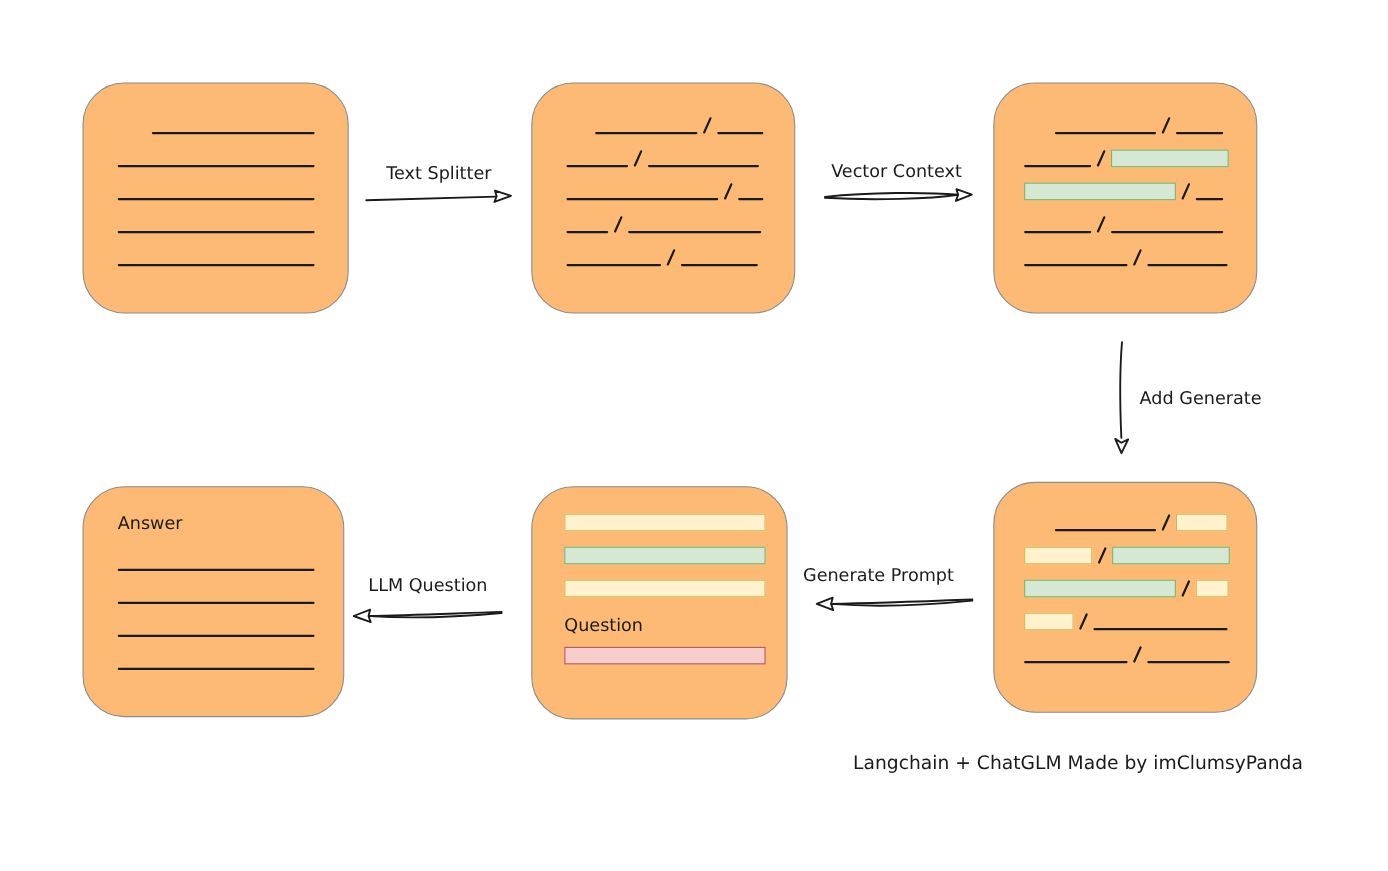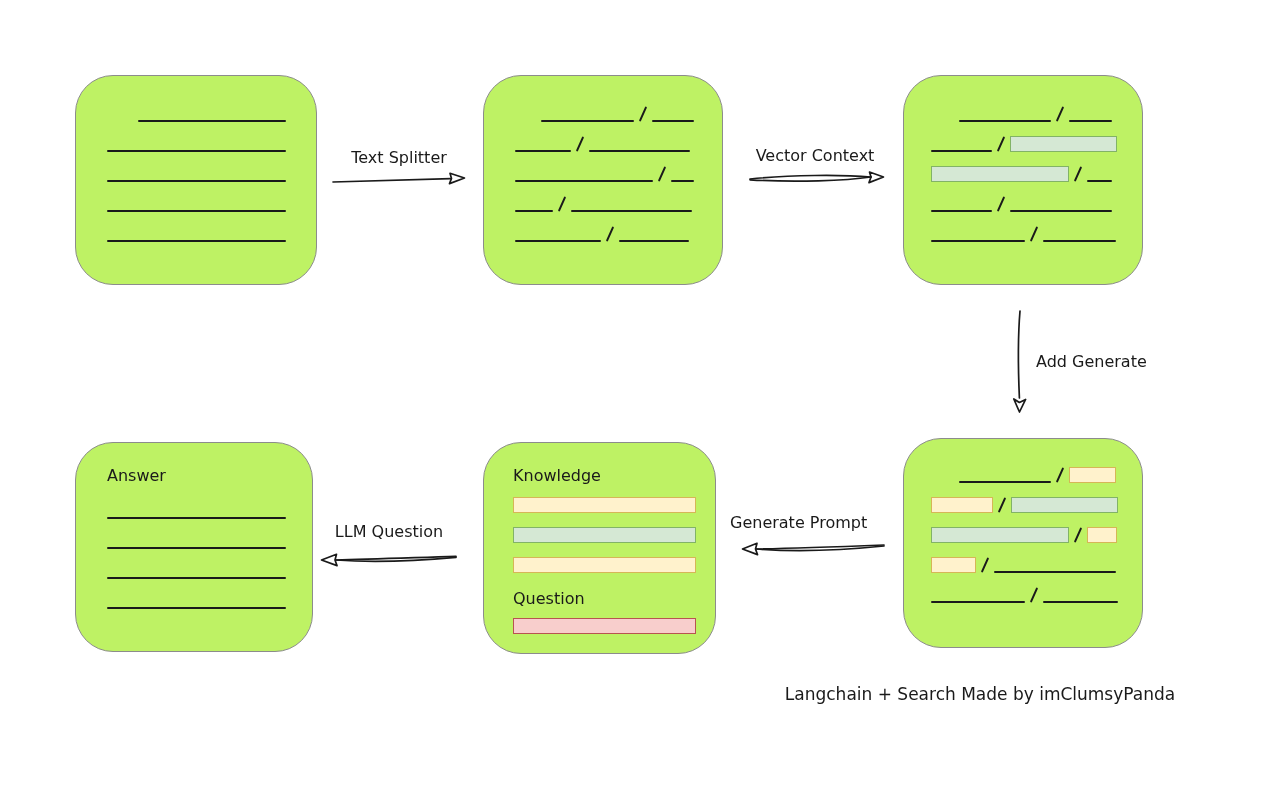--- a/index.html
+++ b/index.html
@@ -3,21 +3,21 @@
 <meta charset="utf-8">
 <title>Langchain + ChatGLM Workflow Diagram</title>
 <style>
   html,body{margin:0;padding:0;background:#ffffff;}
   .canvas{
     position:relative;width:1262px;height:792px;background:#ffffff;
     font-family:"DejaVu Sans","Liberation Sans",sans-serif;
     color:var(--stroke,#1a1a1a);overflow:hidden;
   }
   .box{
-    position:absolute;background:#bef264;border:1.6px solid var(--box-border,#8c8c8c);
+    position:absolute;background:#fdba74;border:1.6px solid var(--box-border,#8c8c8c);
     border-radius:38px;box-sizing:border-box;
   }
   #box-document{left:75px;top:75px;width:242px;height:210px;padding:29px 0 0 31px;}
   #box-chunks{left:483px;top:75px;width:240px;height:210px;padding:29px 0 0 31px;}
   #box-matched{left:903px;top:75px;width:240px;height:210px;padding:29px 0 0 27px;}
   #box-context{left:903px;top:438px;width:240px;height:210px;padding:27px 0 0 27px;}
   #box-prompt{left:483px;top:442px;width:233px;height:212px;padding:23px 0 0 29px;}
   #box-answer{left:75px;top:442px;width:238px;height:210px;padding:23px 0 0 31px;}
 
   .rows{display:flex;flex-direction:column;gap:13px;}
@@ -154,21 +154,20 @@
         </div>
         <div class="seg-row">
           <span class="seg seg-line" style="width: 94px;"></span>
           <span class="slash"></span>
           <span class="seg seg-line" style="width: 75px;"></span>
         </div>
       </div>
   </div>
 
   <div class="box" id="box-prompt">
-    <div class="box-label">Knowledge</div>
     <div class="bars">
         <div class="seg-row">
           <span class="seg seg-yellow" style="width: 183px;"></span>
         </div>
         <div class="seg-row">
           <span class="seg seg-green" style="width: 183px;"></span>
         </div>
         <div class="seg-row">
           <span class="seg seg-yellow" style="width: 183px;"></span>
         </div>
@@ -226,15 +225,15 @@
     <path d="M148 10 C 95 15.4, 50 15.4, 20 13"></path>
     <path d="M21 7.3 L6.5 13 L21.5 18.6 L19.5 13 Z"></path>
   </svg>
 
   <svg class="arrow" style="left:314px;top:547px;" width="146" height="24" viewBox="0 0 146 24">
     <path d="M142 9.3 C 95 10.8, 55 12.4, 22 13"></path>
     <path d="M142 10.3 C 90 15, 50 15, 22 13"></path>
     <path d="M22.5 7.3 L7.5 13 L23 18.6 L21 13 Z"></path>
   </svg>
 
-  <div id="caption">Langchain + Search Made by imClumsyPanda</div>
+  <div id="caption">Langchain + ChatGLM Made by imClumsyPanda</div>
 
 </div>
 
 </body></html>

